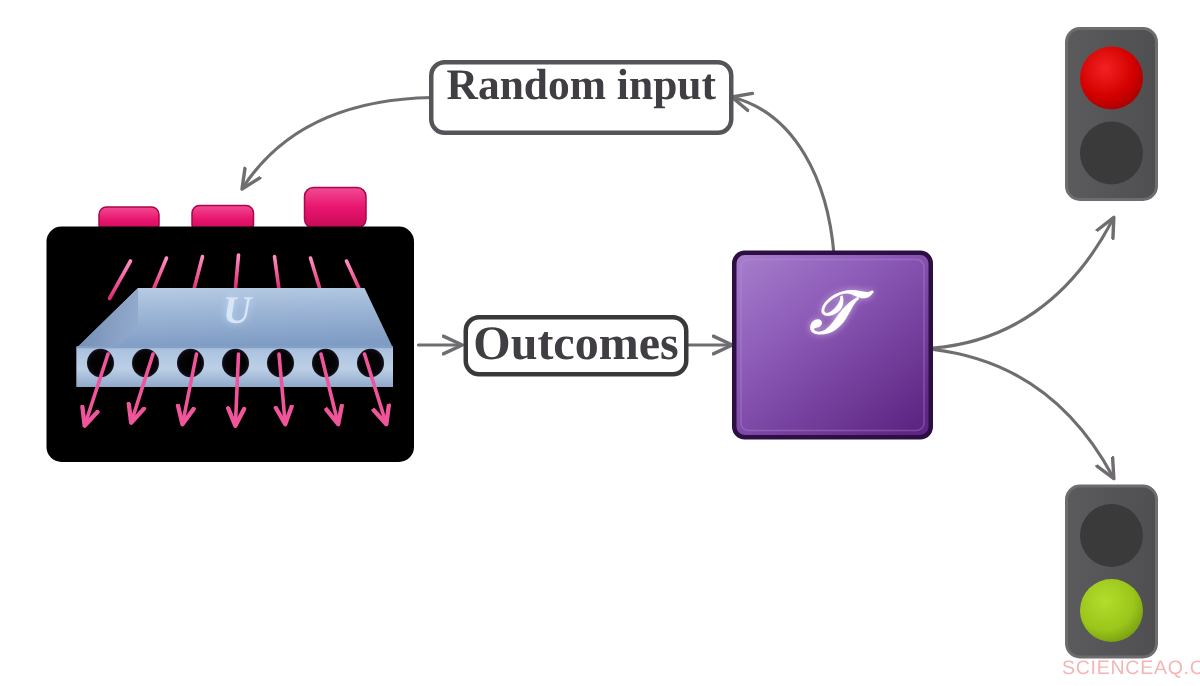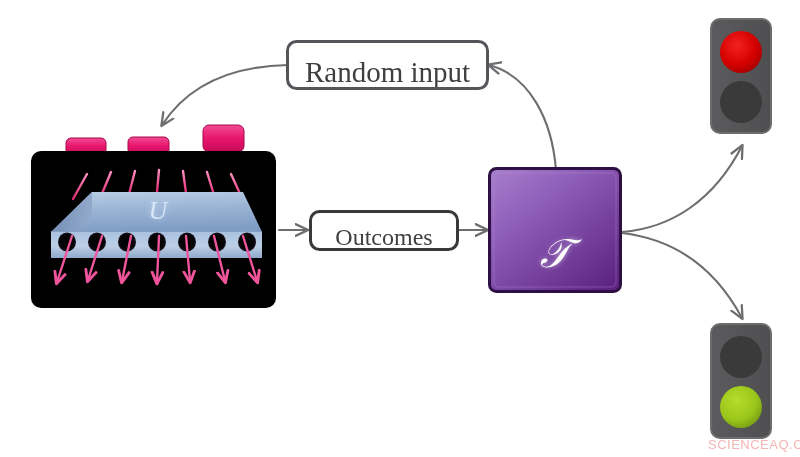--- a/index.html
+++ b/index.html
@@ -34,32 +34,33 @@
     letter-spacing: 0.5px;
     color: #f2a9a9;
     opacity: 0.85;
     user-select: none;
     white-space: nowrap;
   }
   .fo-box {
     width: 100%;
     height: 100%;
     display: flex;
-    align-items: flex-end;
+    align-items: flex-start;
     justify-content: center;
     box-sizing: border-box;
+    font-weight: bold;
   }
   .fo-label {
     font-family: "Liberation Serif", serif;
     color: #403e42;
     white-space: nowrap;
     line-height: 1;
   }
   .label-random { font-size: 29px; }
-  .label-outcomes { font-size: 24px; }
+  .label-outcomes { font-size: 32px; }
   .label-u {
     font-family: "Liberation Serif", serif;
     font-style: italic;
     font-size: 26px;
     color: #d9e6f5;
     text-shadow: 0 0 6px rgba(200,225,255,0.85);
   }
   .label-t {
     font-family: "Liberation Serif", serif;
     font-style: italic;

